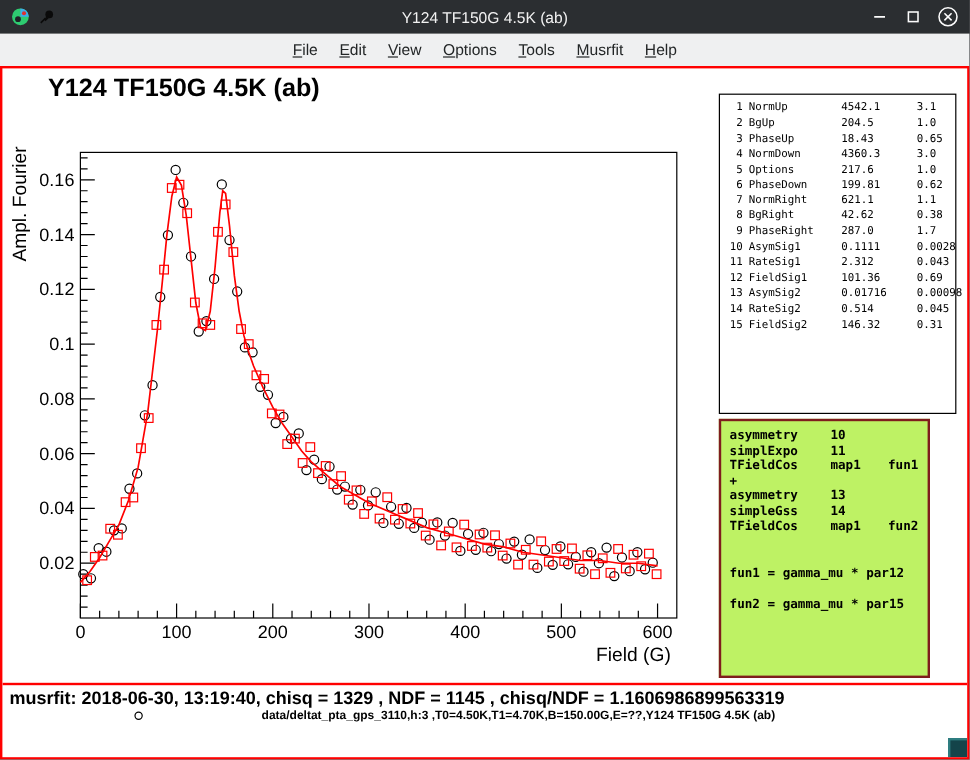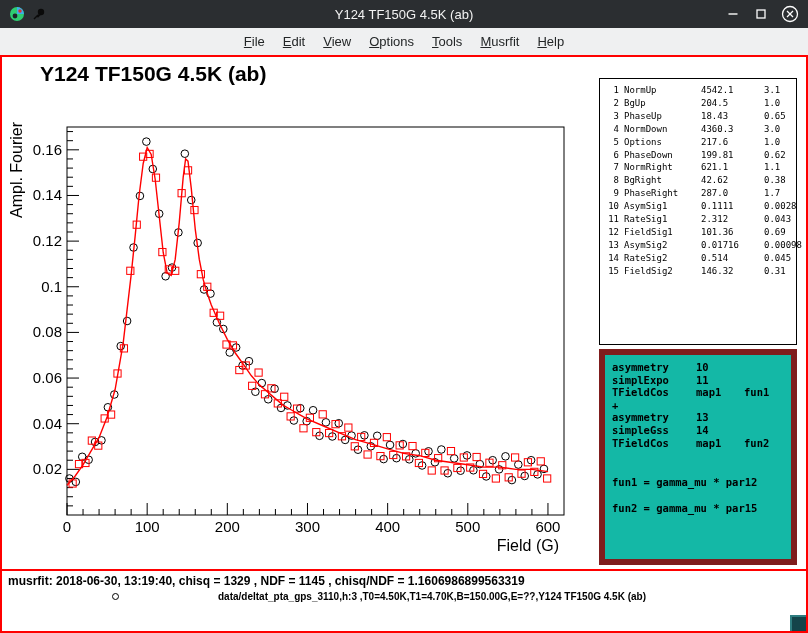--- a/index.html
+++ b/index.html
@@ -28,29 +28,29 @@
   #plot-svg { position:absolute; left:0; top:0; }
 
   
   .param-box { position:absolute; left:597px; top:21px; width:198px; height:267px;
                border:1px solid #000; background:#fff; padding:5px 2px 0 5px;
                font-family:"DejaVu Sans Mono", monospace; font-size:9px; color:#000; }
   .p-row { display:grid; grid-template-columns:14px 72px 58px 1fr; column-gap:5px; line-height:12.9px; }
   .p-no  { text-align:right; }
 
   
-  .theory-box { position:absolute; left:597px; top:292px; width:198px; height:216px;
-                border:6px solid #7f1d1d; background:#14b8a6; padding:6px 2px 0 7px;
+  .theory-box { position:absolute; left:597px; top:292px; width:176px; height:216px;
+                border:2px solid #7f1d1d; background:#bef264; padding:6px 2px 0 7px;
                 font-family:"DejaVu Sans Mono", monospace; font-size:10.5px; font-weight:bold; color:#000; }
   .t-row { display:grid; grid-template-columns:84px 48px 1fr; line-height:12.6px; min-height:12.6px; }
   .t-full { grid-column:1 / -1; white-space:pre;margin-top:14px; }
 
   
   .footer-sep { position:absolute; left:0; right:0; top:512px; border-top:2px solid #ff0000; }
-  .stats { position:absolute; left:6px; top:517px; font-size:12px; font-weight:bold; color:#000; white-space:nowrap; }
+  .stats { position:absolute; left:6px; top:517px; font-size:15px; font-weight:bold; color:#000; white-space:nowrap; }
   #legend { position:absolute; left:0; top:0; width:100%; height:100%; pointer-events:none; }
   .legend-row { position:absolute; left:0; width:100%; height:14px; }
   .lg-marker { position:absolute; left:97px; top:3px; width:7px; height:7px; border:1px solid #000; background:transparent; }
   .lg-marker.open-circle { border-radius:50%; }
   .lg-label { position:absolute; left:203px; top:1px; font-size:10px; font-weight:bold; color:#000; white-space:nowrap; }
 
   .resize-grip { position:absolute; right:0; bottom:0; width:16px; height:16px;
                  background:#14444a; border-left:2px solid #2e7d80; border-top:2px solid #2e7d80; }
 </style>
 </head>

